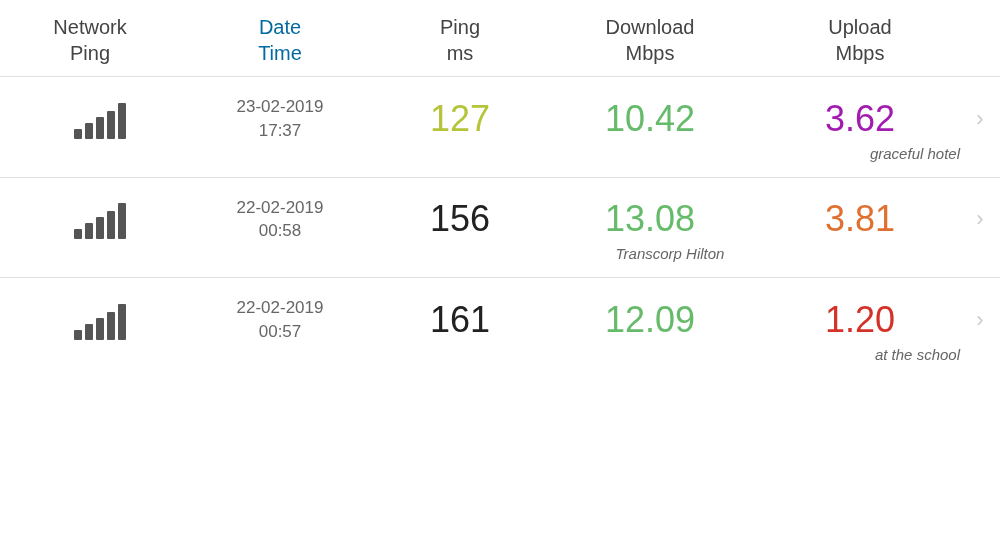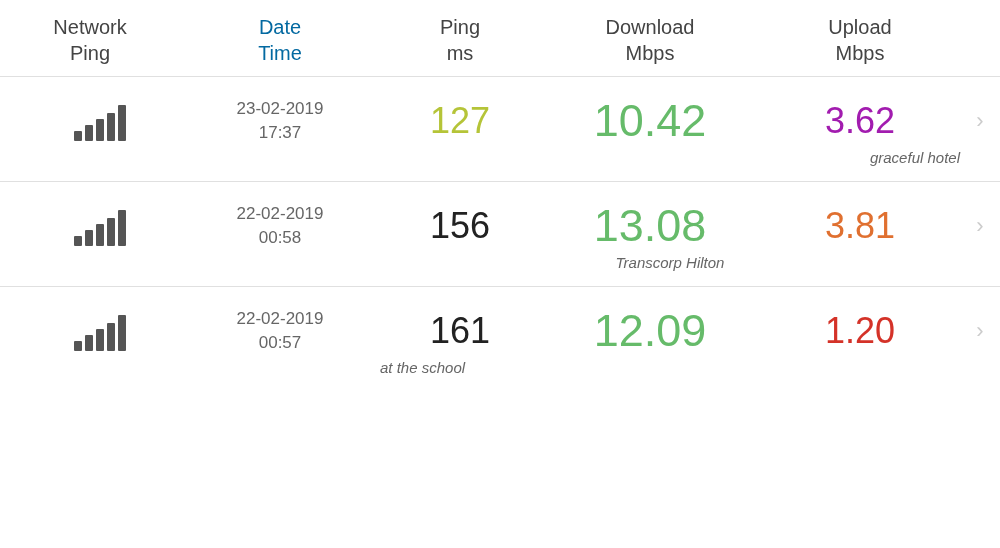--- a/index.html
+++ b/index.html
@@ -82,21 +82,21 @@
       font-size: 36px;
       font-weight: 400;
       color: #b8c040;
     }
 
     .ping-value.dark {
       color: #222;
     }
 
     .download-value {
-      font-size: 45px;
+      font-size: 36px;
       font-weight: 400;
       color: #66bb6a;
     }
 
     .upload-value {
       font-size: 36px;
       font-weight: 400;
       color: #a21caf;
     }
 
@@ -262,20 +262,20 @@
         <span class="download-value">12.09</span>
       </div>
       <div class="cell">
         <span class="upload-value red" style="color:#d43228;">1.20</span>
       </div>
       <div class="chevron-cell">›</div>
     </div>
     <div class="data-row-bottom">
       <div></div>
       <div></div>
-      <div style="grid-column: 3 / 6; text-align:left;">
+      <div style="grid-column: 3 / 6; text-align:right;">
         <span class="location-label">at the school</span>
       </div>
       <div></div>
     </div>
   </div>
 
 </div>
 
 </body></html>

